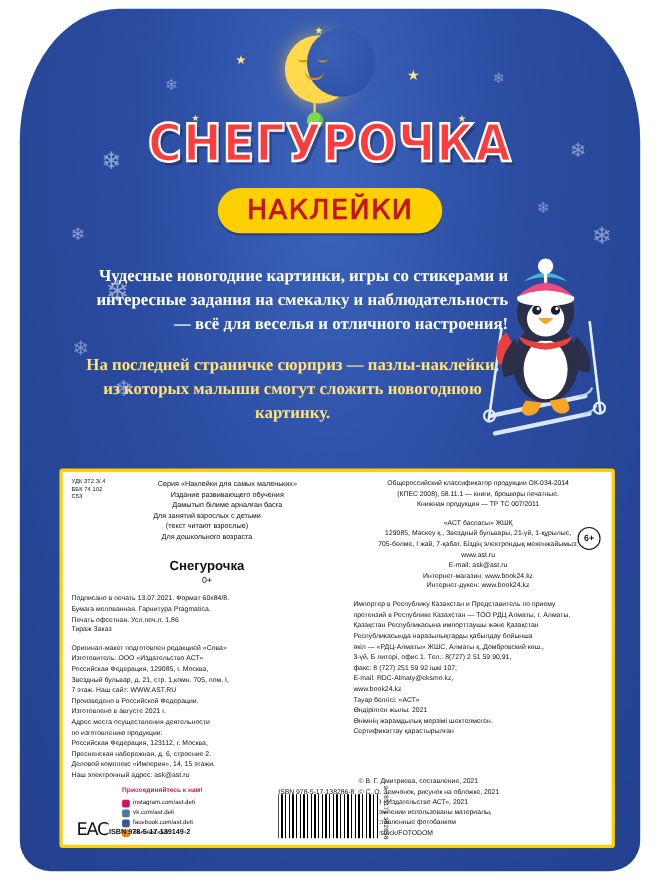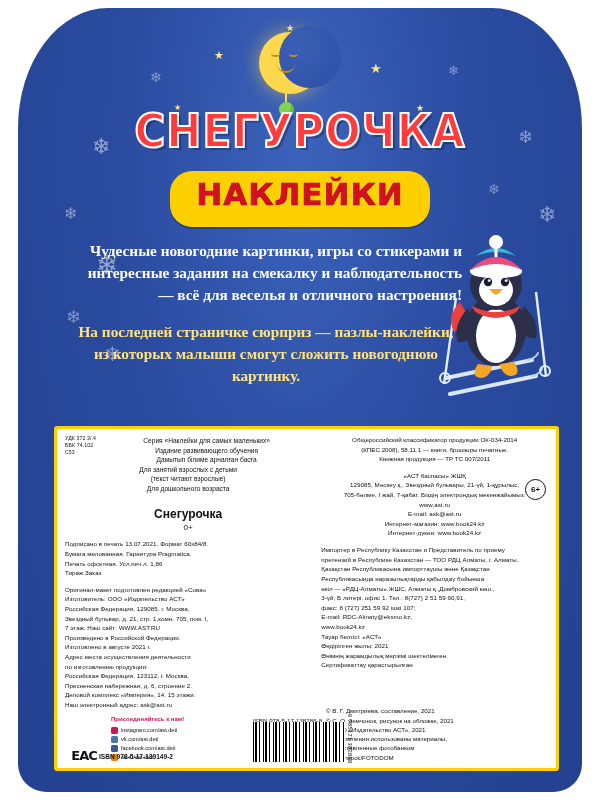--- a/index.html
+++ b/index.html
@@ -126,27 +126,27 @@
     -webkit-text-stroke: 2px #ffffff;
     text-shadow:
       0 0 0 #fff,
       3px 3px 0 rgba(0,0,0,.25);
     margin: 0;
     transform: scaleY(1.12);
   }
   .title-sub-pill {
     display: inline-block;
     margin-top: 16px;
-    padding: 5px 26px 15px;
+    padding: 5px 26px 7px;
     border-radius: 22px;
     background: #ffd000;
     color: #d40f1f;
     font-family: "DejaVu Sans", sans-serif;
-    font-weight: 700;
-    font-size: 31px;
+    font-weight: 400;
+    font-size: 25px;
     letter-spacing: 1px;
     box-shadow: 0 2px 0 rgba(0,0,0,.25);
     -webkit-text-stroke: .6px #a80c18;
   }
   .title-sub2 {
     margin-top: 12px;
     font-family: "DejaVu Sans", sans-serif;
     font-weight: 700;
     font-size: 19px;
     color: #ffffff;
@@ -267,22 +267,22 @@
     display: flex;
     align-items: flex-end;
     gap: 8px;
   }
   .eac {
     width: 38px;
     text-align: center;
   }
   .eac-glyph {
     font-family: "DejaVu Sans", sans-serif;
-    font-weight: 700;
-    font-size: 13px;
+    font-weight: 400;
+    font-size: 16px;
     letter-spacing: -1px;
     line-height: 1;
   }
   .social {
     width: 150px;
     font-size: 5.6px;
     line-height: 1.6;
   }
   .social-title {
     font-size: 6px;

